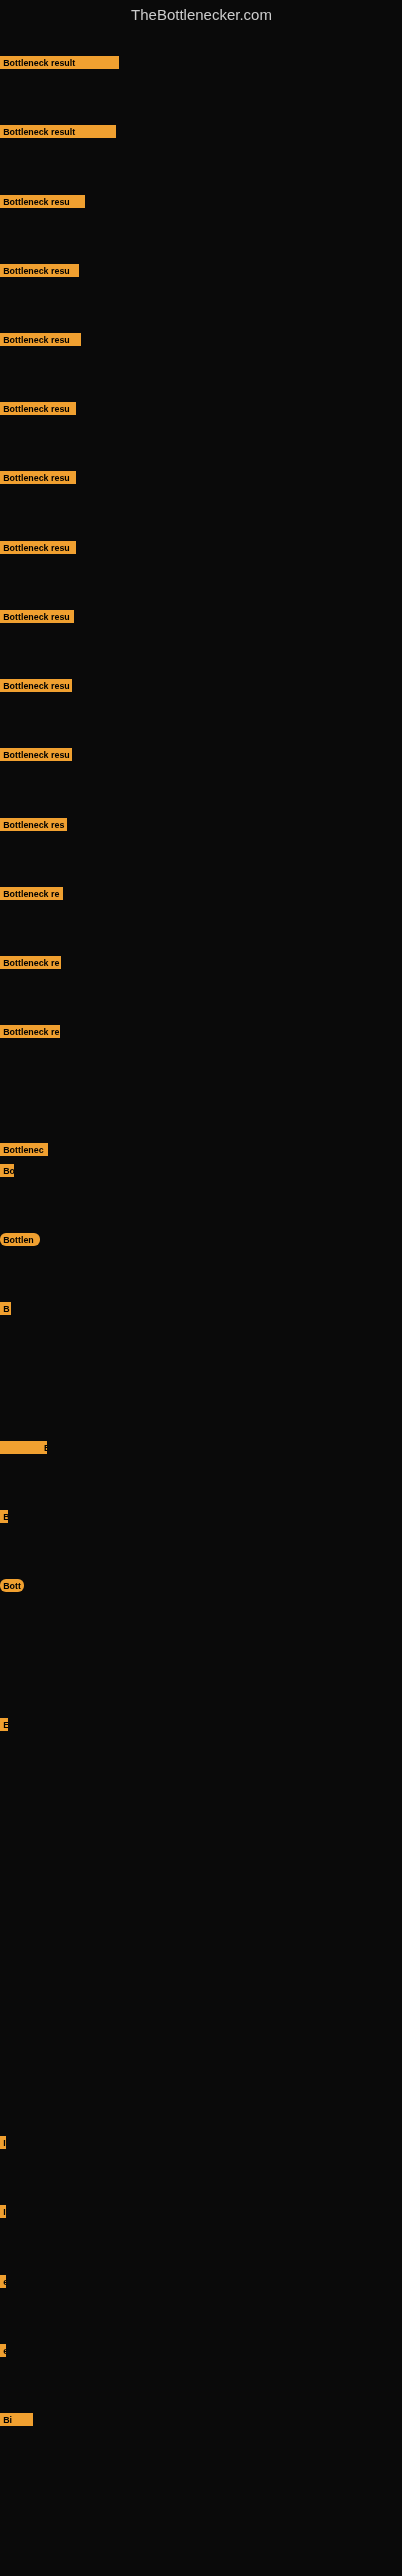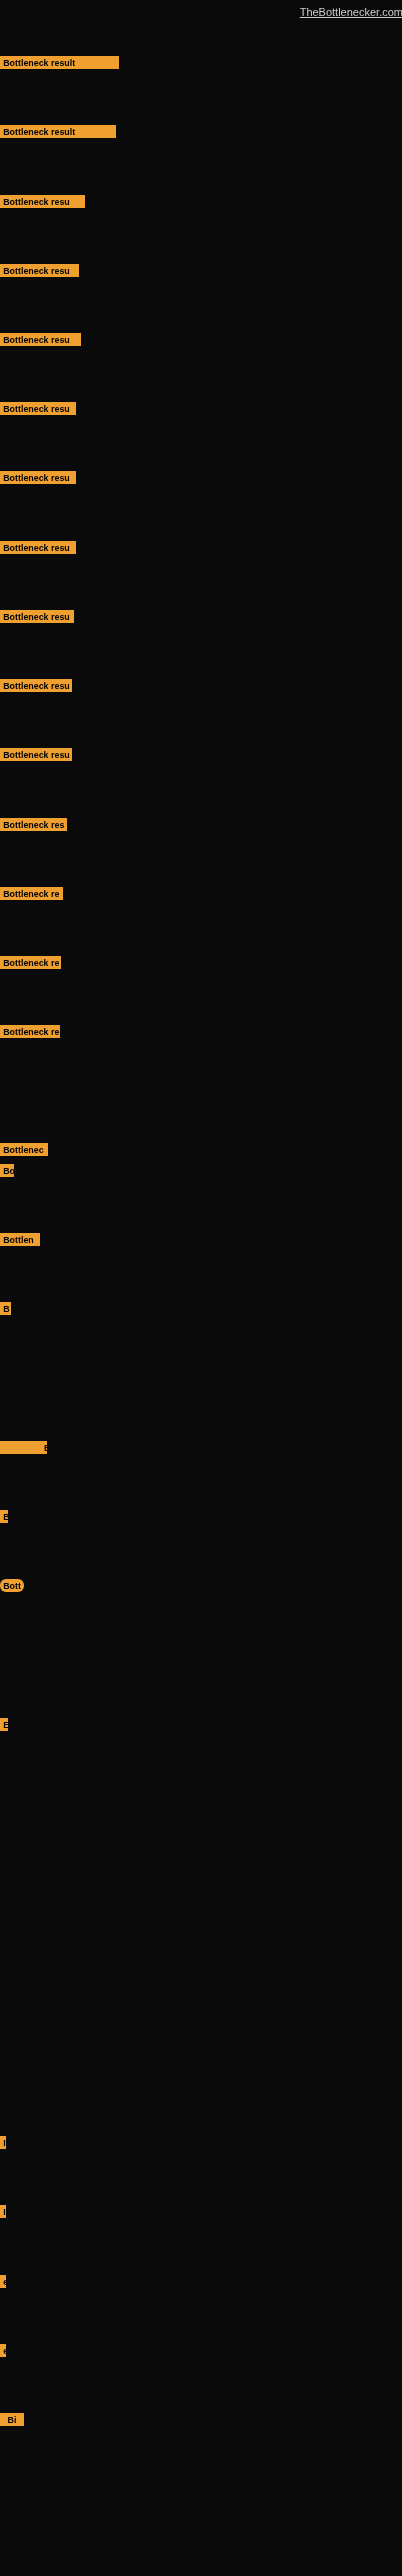--- a/index.html
+++ b/index.html
@@ -10,26 +10,25 @@
 
     body {
       background-color: #0a0a0a;
       width: 403px;
       min-height: 2576px;
       font-family: Arial, sans-serif;
       position: relative;
     }
 
     .site-title {
-      text-align: right;
+      text-align: center;
       color: #cccccc;
-      font-size: 11px;
+      font-size: 15px;
       padding: 6.4px 0 3.2px 0;
       font-weight: normal;
-      text-decoration: underline;
     }
 
     .bottleneck-bar {
       background-color: #f0a030;
       color: #000000;
       font-size: 8.9px;
       font-weight: bold;
       padding: 1.6px 3.2px;
       white-space: nowrap;
       overflow: hidden;
@@ -97,21 +96,21 @@
 <div class="row" style="top: 1014px;">
     <span class="bottleneck-bar" style="width: 60px;">Bottleneck re</span>
   </div>
 <div class="row" style="top: 1132px;">
     <span class="bottleneck-bar" style="width: 48px;">Bottlenec</span>
   </div>
 <div class="row" style="top: 1153px;">
     <span class="bottleneck-bar" style="width: 14px;">Bot</span>
   </div>
 <div class="row" style="top: 1222px;">
-    <span class="bottleneck-bar" style="width: 40px;">Bottlen</span>
+    <span class="bottleneck-bar" style="width: 40px; border-radius: 6px;">Bottlen</span>
   </div>
 <div class="row" style="top: 1291px;">
     <span class="bottleneck-bar" style="width: 11.3px;">B</span>
   </div>
 <div class="row" style="top: 1430px;">
     <span class="bottleneck-bar" style="width: 24px; padding-left: 44px;">Bo</span>
   </div>
 <div class="row" style="top: 1499px;">
     <span class="bottleneck-bar" style="width: 8px;">B</span>
   </div>
@@ -127,15 +126,15 @@
 <div class="row" style="top: 2194px;">
     <span class="bottleneck-bar" style="width: 6.4px;">I</span>
   </div>
 <div class="row" style="top: 2264px;">
     <span class="bottleneck-bar" style="width: 6.4px;">e</span>
   </div>
 <div class="row" style="top: 2333px;">
     <span class="bottleneck-bar" style="width: 6.4px;">e</span>
   </div>
 <div class="row" style="top: 2402px;">
-    <span class="bottleneck-bar" style="width: 24px; text-align: center;">Bi</span>
+    <span class="bottleneck-bar" style="width: 33px;">Bi</span>
   </div>
 
 
 </body></html>

